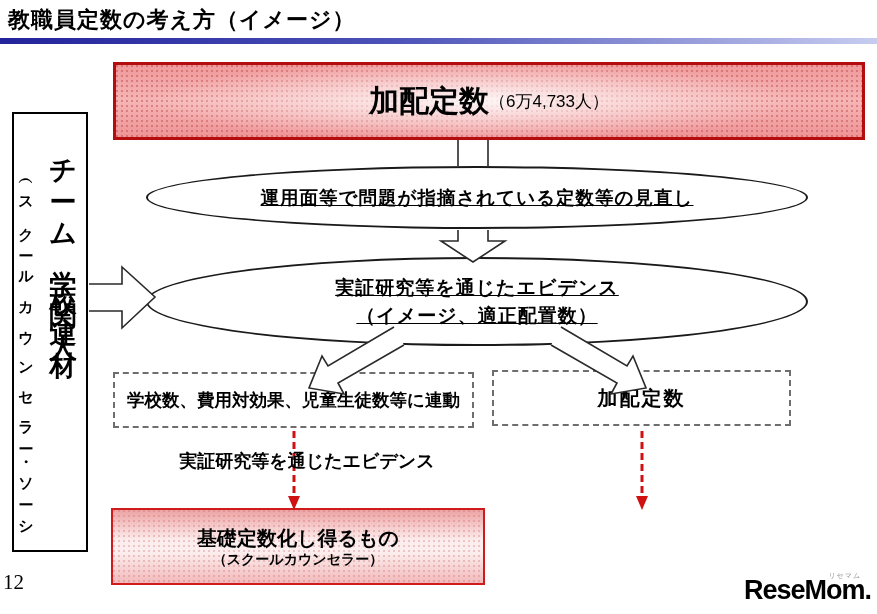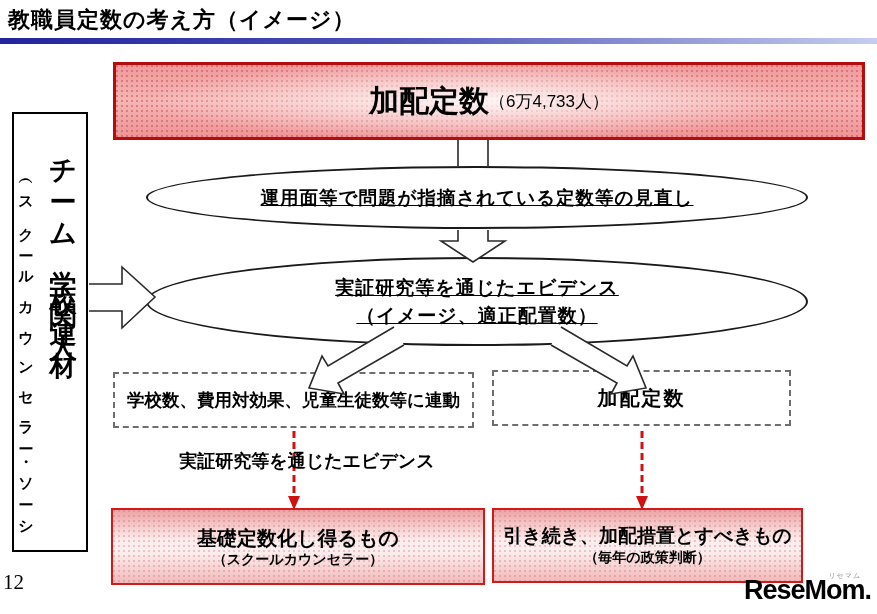--- a/index.html
+++ b/index.html
@@ -95,24 +95,20 @@
     <div>加配定数</div>
   </div>
 
   <div class="abs refine">実証研究等を通じたエビデンス</div>
 
   <div class="abs resultbox rleft">
     <div class="main">基礎定数化し得るもの</div>
     <div class="sub">（スクールカウンセラー）</div>
   </div>
 
-  <div class="abs resultbox rright">
-    <div class="main">引き続き、加配措置とすべきもの</div>
-    <div class="sub">（毎年の政策判断）</div>
-  </div>
 
   <div class="abs pagenum">12</div>
 
   <div class="abs logo">
     <span class="ruby">リセマム</span>
     <span class="word">ReseMom.</span>
   </div>
 
   <svg class="abs overlay" viewBox="0 0 877 614" xmlns="http://www.w3.org/2000/svg">
 

